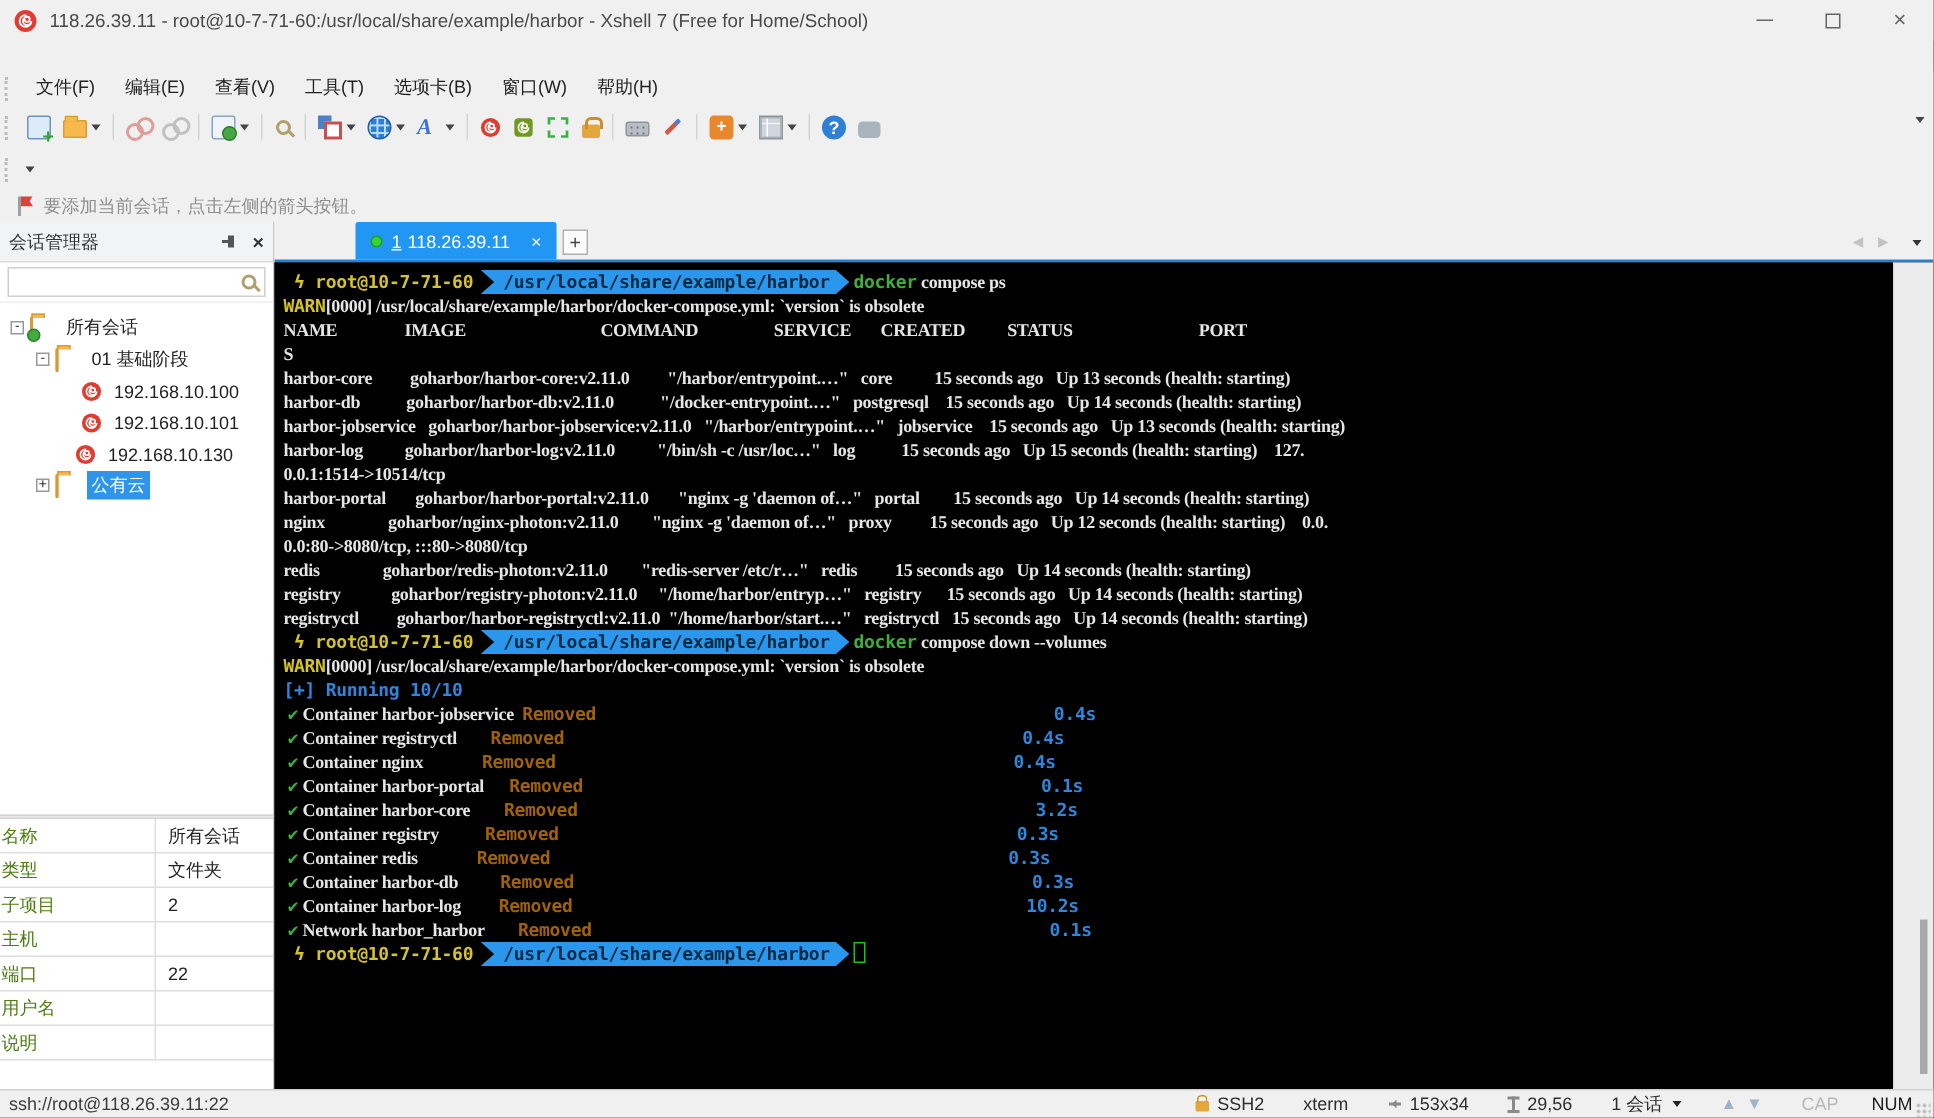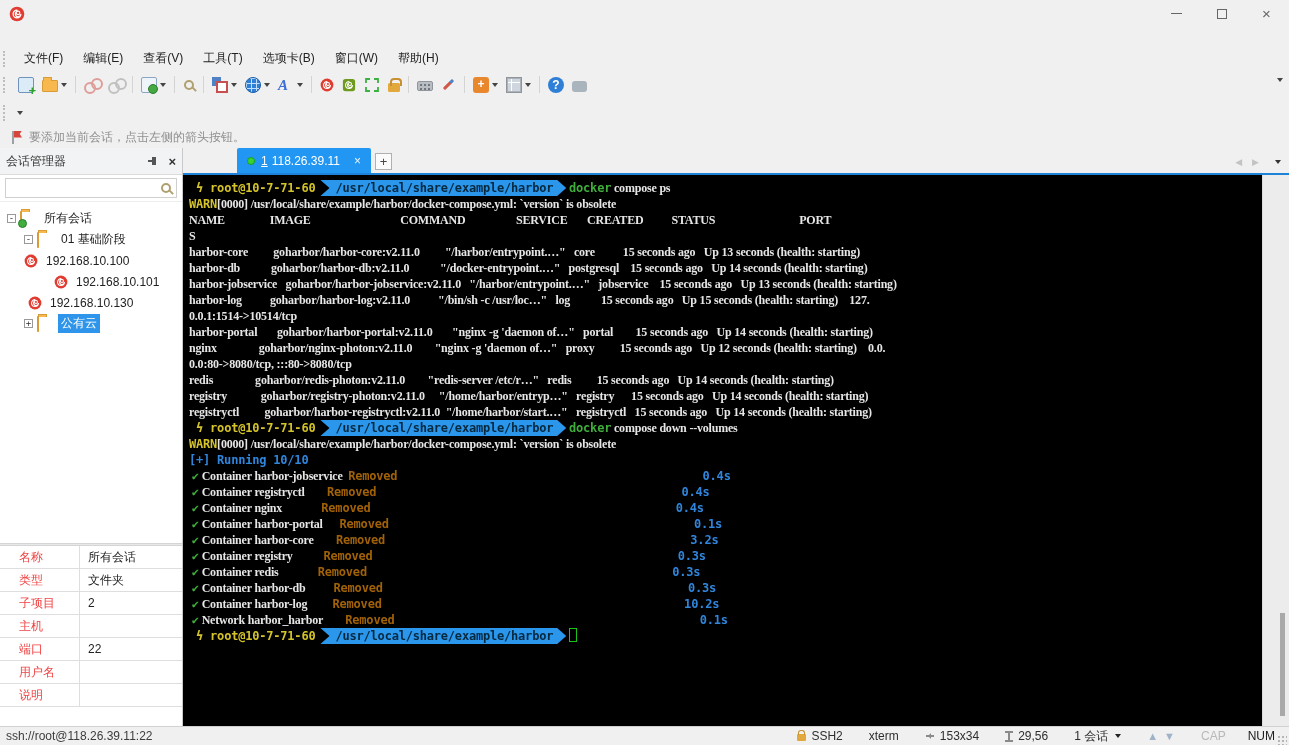--- a/index.html
+++ b/index.html
@@ -93,21 +93,21 @@
   .tree-icon { width:16px; height:14px; margin-right:5px; flex:none; position:relative; }
   .tree-folder { width:16px; height:11px; background:#f7b84e; border:1px solid #d99b35; border-radius:1px; position:relative; margin-top:2px; }
   .tree-folder::before { content:''; position:absolute; top:-3px; left:0; width:7px; height:2px; background:#f7b84e; border:1px solid #d99b35; border-bottom:none; }
   .gear-badge::after { content:''; position:absolute; left:-2px; bottom:-2px; width:7px; height:7px; background:#3fae3c; border-radius:50%; border:1px solid #2d7d2d; }
   .tree-label { color:#222; padding:1px 3px; white-space:nowrap; }
   .tree-label.sel { background:#2e95ea; color:#fff; }
 
   .splitter { height:3px; background:#e8e8e8; border-top:1px solid #d5d5d5; border-bottom:1px solid #d5d5d5; }
   .sm-props { flex:1; background:#fff; }
   .prop-row { height:23px; display:flex; border-bottom:1px solid #dedede; align-items:center; }
-  .prop-label { width:80px; padding-left:19px; border-right:1px solid #dedede; color:#ef4444; align-self:stretch; display:flex; align-items:center; }
+  .prop-label { width:104px; padding-left:1px; border-right:1px solid #dedede; color:#4d7c0f; align-self:stretch; display:flex; align-items:center; }
   .prop-value { padding-left:8px; color:#222; }
 
   
   .term-panel { flex:1; display:flex; flex-direction:column; min-width:0; }
   .tabbar { height:27px; background:#f0f0f0; display:flex; align-items:flex-end; border-bottom:2px solid #1e83d8; position:relative; }
   .tab-gap { width:54px; }
   .tab { height:25px; background:#2196f3; color:#fff; display:flex; align-items:center; padding:0 10px; border-radius:2px 2px 0 0; }
   .tab-dot { width:8px; height:8px; border-radius:50%; background:#35d435; margin-right:6px; border:1px solid #1f9e1f; }
   .tab-index { text-decoration:underline; margin-right:4px; }
   .tab-close { margin-left:14px; color:#e8f4ff; font-size:12px; }
@@ -153,20 +153,21 @@
 </head>
 <body>
 
 <div class="window">
 
   <div class="titlebar">
     <svg class="spiral" viewBox="0 0 16 16">
         <circle cx="8" cy="8" r="7.3" fill="#e03c31"></circle>
         <path d="M8 4.1a3.9 3.9 0 1 0 3.9 3.9A2.8 2.8 0 1 1 9.2 5.2a1.7 1.7 0 1 1-1.8 1.7" fill="none" stroke="#fff" stroke-width="1.25" stroke-linecap="round"></path>
       </svg>
+    <span class="app-title">118.26.39.11 - root@10-7-71-60:/usr/local/share/example/harbor - Xshell 7 (Free for Home/School)</span>
     <div class="win-controls">
       <span class="win-btn">
           <span class="glyph-min"></span>
         </span>
       <span class="win-btn">
           <span class="glyph-max"></span>
         </span>
       <span class="win-btn">
           <span class="glyph-close">×</span>
         </span>
@@ -301,35 +302,35 @@
         <div class="tree-row" style="padding-left:7px">
           <span class="expand-box">-</span>
           <span class="tree-icon gear-badge"><span class="tree-folder"></span></span>
           <span class="tree-label">所有会话</span>
         </div>
         <div class="tree-row" style="padding-left:24px">
           <span class="expand-box">-</span>
           <span class="tree-icon"><span class="tree-folder"></span></span>
           <span class="tree-label">01 基础阶段</span>
         </div>
-        <div class="tree-row" style="padding-left:24px">
+        <div class="tree-row" style="padding-left:54px">
           <svg class="spiral small tree-icon" viewBox="0 0 16 16">
               <circle cx="8" cy="8" r="7.3" fill="#e03c31"></circle>
               <path d="M8 4.1a3.9 3.9 0 1 0 3.9 3.9A2.8 2.8 0 1 1 9.2 5.2a1.7 1.7 0 1 1-1.8 1.7" fill="none" stroke="#fff" stroke-width="1.25" stroke-linecap="round"></path>
             </svg>
           <span class="tree-label">192.168.10.100</span>
         </div>
         <div class="tree-row" style="padding-left:54px">
           <svg class="spiral small tree-icon" viewBox="0 0 16 16">
               <circle cx="8" cy="8" r="7.3" fill="#e03c31"></circle>
               <path d="M8 4.1a3.9 3.9 0 1 0 3.9 3.9A2.8 2.8 0 1 1 9.2 5.2a1.7 1.7 0 1 1-1.8 1.7" fill="none" stroke="#fff" stroke-width="1.25" stroke-linecap="round"></path>
             </svg>
           <span class="tree-label">192.168.10.101</span>
         </div>
-        <div class="tree-row" style="padding-left:28px">
+        <div class="tree-row" style="padding-left:50px">
           <svg class="spiral small tree-icon" viewBox="0 0 16 16">
               <circle cx="8" cy="8" r="7.3" fill="#e03c31"></circle>
               <path d="M8 4.1a3.9 3.9 0 1 0 3.9 3.9A2.8 2.8 0 1 1 9.2 5.2a1.7 1.7 0 1 1-1.8 1.7" fill="none" stroke="#fff" stroke-width="1.25" stroke-linecap="round"></path>
             </svg>
           <span class="tree-label">192.168.10.130</span>
         </div>
         <div class="tree-row" style="padding-left:24px">
           <span class="expand-box">+</span>
           <span class="tree-icon"><span class="tree-folder"></span></span>
           <span class="tree-label sel">公有云</span>

